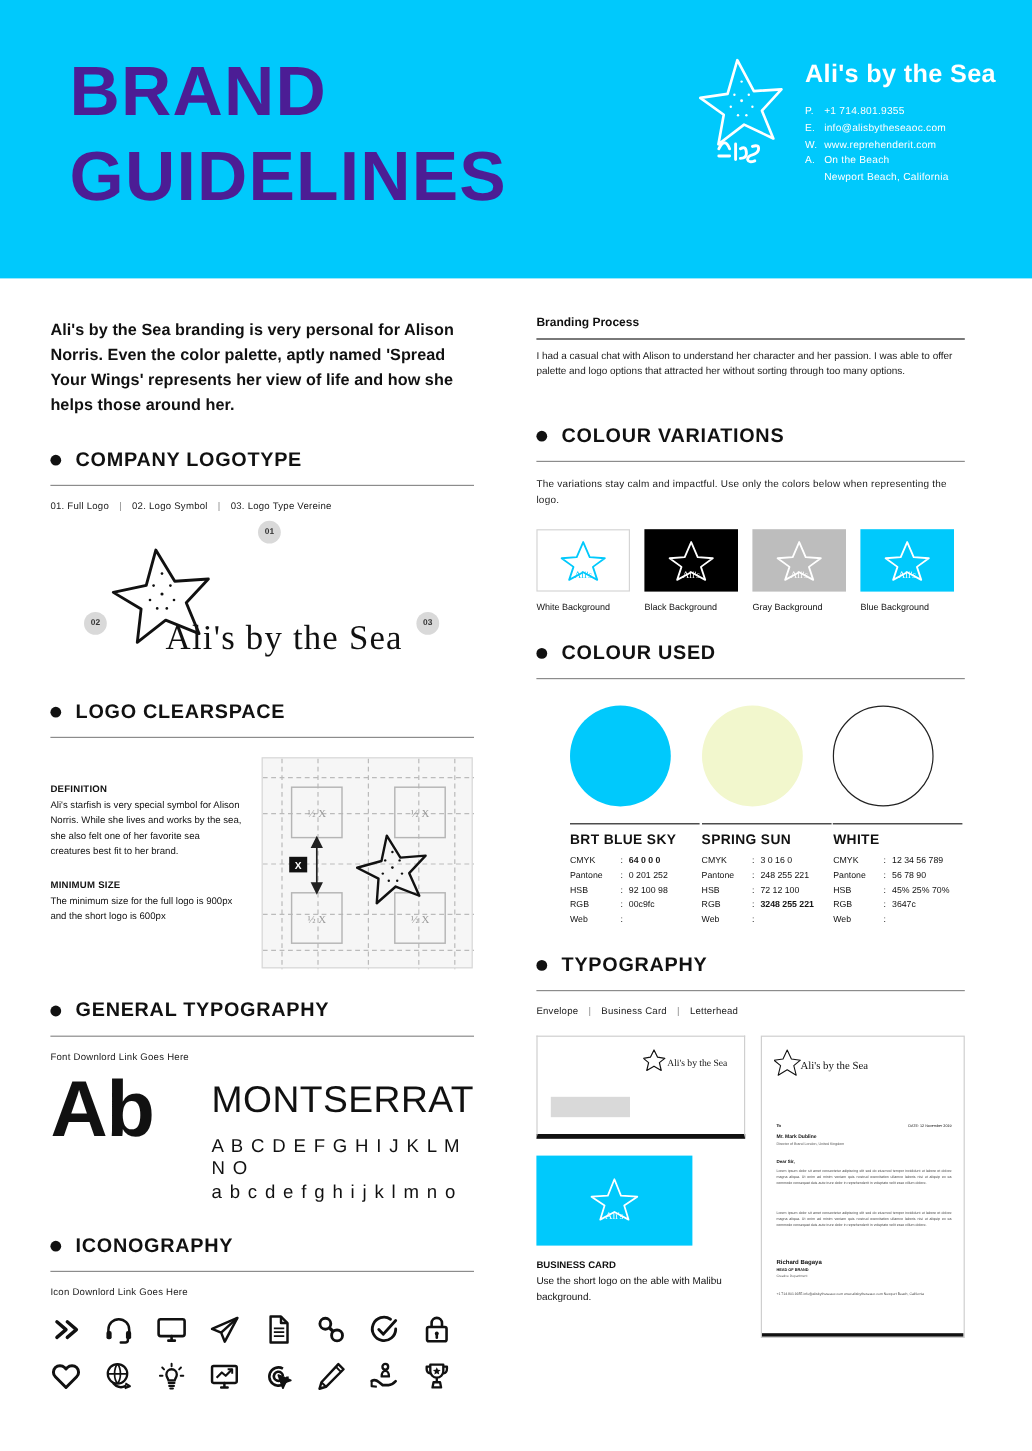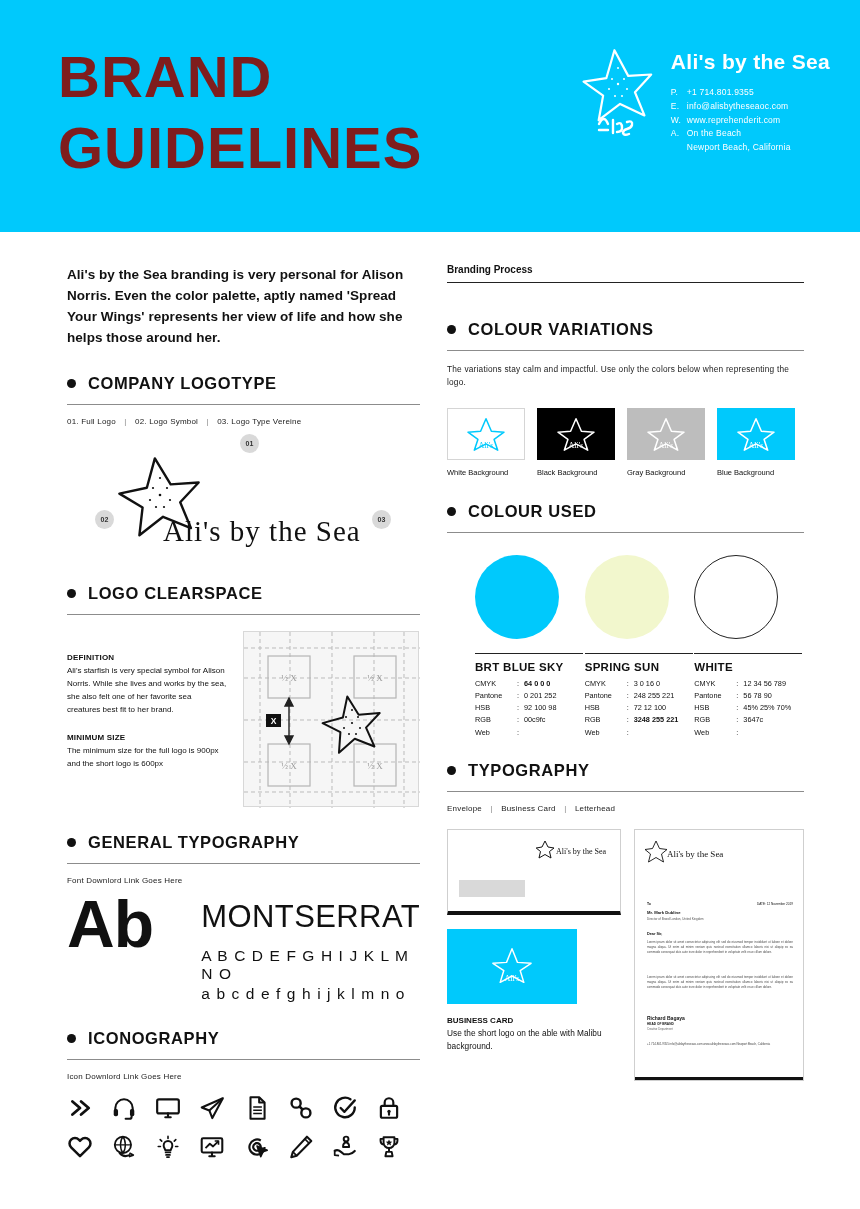--- a/index.html
+++ b/index.html
@@ -14,42 +14,42 @@
 
   
   .header {
     position: absolute; left: 0; top: 0;
     width: 860px; height: 232px;
     background: #00c9fc;
   }
   .brand-title {
     position: absolute; left: 58px; top: 42px;
     font-size: 58px; font-weight: bold; letter-spacing: 1px;
-    color: #7f1d1d; line-height: 1.22;
+    color: #4c1d95; line-height: 1.22;
   }
   .brand-title .l2 { display: block; }
   .header-right {
     position: absolute; right: 30px; top: 44px;
     display: flex; align-items: flex-start; gap: 14px;
   }
   .header-logo { width: 78px; height: 100px; }
   .header-info { padding-top: 6px; }
   .header-name {
     font-size: 21px; font-weight: bold; color: #fff;
     letter-spacing: .3px; margin-bottom: 12px; text-align: right;
   }
   .contact-line {
     font-size: 8.5px; color: #ffffff; line-height: 1.62;
     letter-spacing: .2px; display: flex; gap: 5px;
   }
   .contact-key { width: 11px; flex: 0 0 11px; }
 
   
   .page { position: absolute; left: 0; top: 232px; width: 860px; }
-  .col-left { position: absolute; left: 67px; top: 0; width: 353px; }
+  .col-left { position: absolute; left: 42px; top: 0; width: 353px; }
   .col-right { position: absolute; left: 447px; top: 0; width: 357px; }
 
   
   .intro {
     font-size: 13.5px; font-weight: bold; line-height: 1.56;
     margin-top: 32px; letter-spacing: .05px;
   }
   .bp-title { font-size: 10px; font-weight: bold; margin-top: 32px; }
   .bp-rule { border-top: 1px solid #222; margin-top: 7px; margin-bottom: 7px; }
   .bp-body { font-size: 8.3px; line-height: 1.62; color: #1b1b1b; }
@@ -488,20 +488,21 @@
         </div>
       </div>
     </div>
   </div>
 
   <div class="col-right">
 
     <div>
       <div class="bp-title">Branding Process</div>
       <div class="bp-rule"></div>
+      <div class="bp-body">I had a casual chat with Alison to understand her character and her passion. I was able to offer palette and logo options that attracted her without sorting through too many options.</div>
     </div>
 
     <div class="sec" style="margin-top:37px;">
       <div class="sec-head">
         <span class="sec-dot"></span>
         <span class="sec-title">COLOUR VARIATIONS</span>
       </div>
       <div class="sec-rule"></div>
       <div class="sec-sub" style="font-size:8.3px;line-height:1.6;">The variations stay calm and impactful. Use only the colors below when representing the logo.</div>
 

